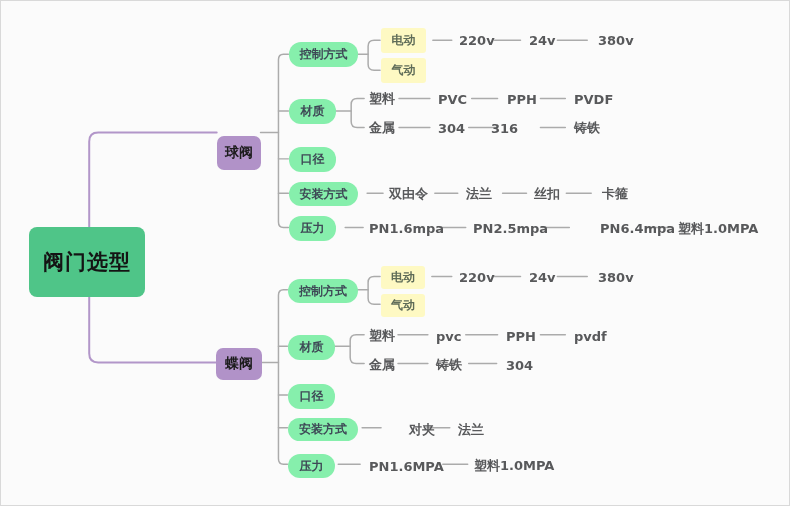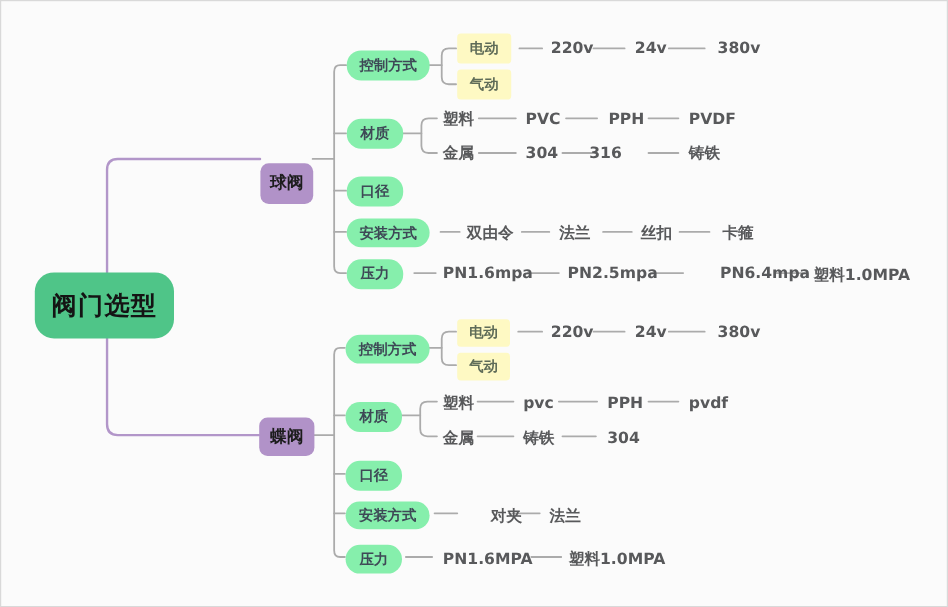--- a/index.html
+++ b/index.html
@@ -68,21 +68,21 @@
       <path d="M466,335 L498,335" fill="none" stroke="#ABABAB" stroke-width="1.5" stroke-linecap="round"></path>
       <path d="M541,335 L566,335" fill="none" stroke="#ABABAB" stroke-width="1.5" stroke-linecap="round"></path>
       <path d="M398,364 L428,364" fill="none" stroke="#ABABAB" stroke-width="1.5" stroke-linecap="round"></path>
       <path d="M469,364 L497,364" fill="none" stroke="#ABABAB" stroke-width="1.5" stroke-linecap="round"></path>
       <path d="M362,428.5 L381,428.5" fill="none" stroke="#ABABAB" stroke-width="1.5" stroke-linecap="round"></path>
       <path d="M427,428.5 L450,428.5" fill="none" stroke="#ABABAB" stroke-width="1.5" stroke-linecap="round"></path>
       <path d="M338,465 L360,465" fill="none" stroke="#ABABAB" stroke-width="1.5" stroke-linecap="round"></path>
       <path d="M443,465 L468,465" fill="none" stroke="#ABABAB" stroke-width="1.5" stroke-linecap="round"></path>
     </svg>
   <div id="nodes-layer">
-      <div class="node root" style="left: 28px; top: 226px; width: 116px; height: 55px; border-radius: 16px;">阀门选型</div>
+      <div class="node root" style="left: 28px; top: 226px; width: 116px; height: 70px;">阀门选型</div>
       <div class="node primary" style="left: 216px; top: 123px; width: 44px; height: 34px; margin-top: 12px;">球阀</div>
       <div class="node primary" style="left: 215px; top: 347px; width: 46px; height: 32px;">蝶阀</div>
       <div class="node category" style="left: 288px; top: 41px; width: 69px; height: 25px;">控制方式</div>
       <div class="node category" style="left: 288px; top: 98px; width: 47px; height: 25px;">材质</div>
       <div class="node category" style="left: 288px; top: 146px; width: 47px; height: 25px;">口径</div>
       <div class="node category" style="left: 288px; top: 181px; width: 69px; height: 24px;">安装方式</div>
       <div class="node category" style="left: 288px; top: 215px; width: 47px; height: 25px;">压力</div>
       <div class="node leafbox" style="left: 380px; top: 27px; width: 45px; height: 25px;">电动</div>
       <div class="node leafbox" style="left: 380px; top: 57px; width: 45px; height: 25px;">气动</div>
       <div class="node text" style="left: 458px; top: 30.5px;">220v</div>

